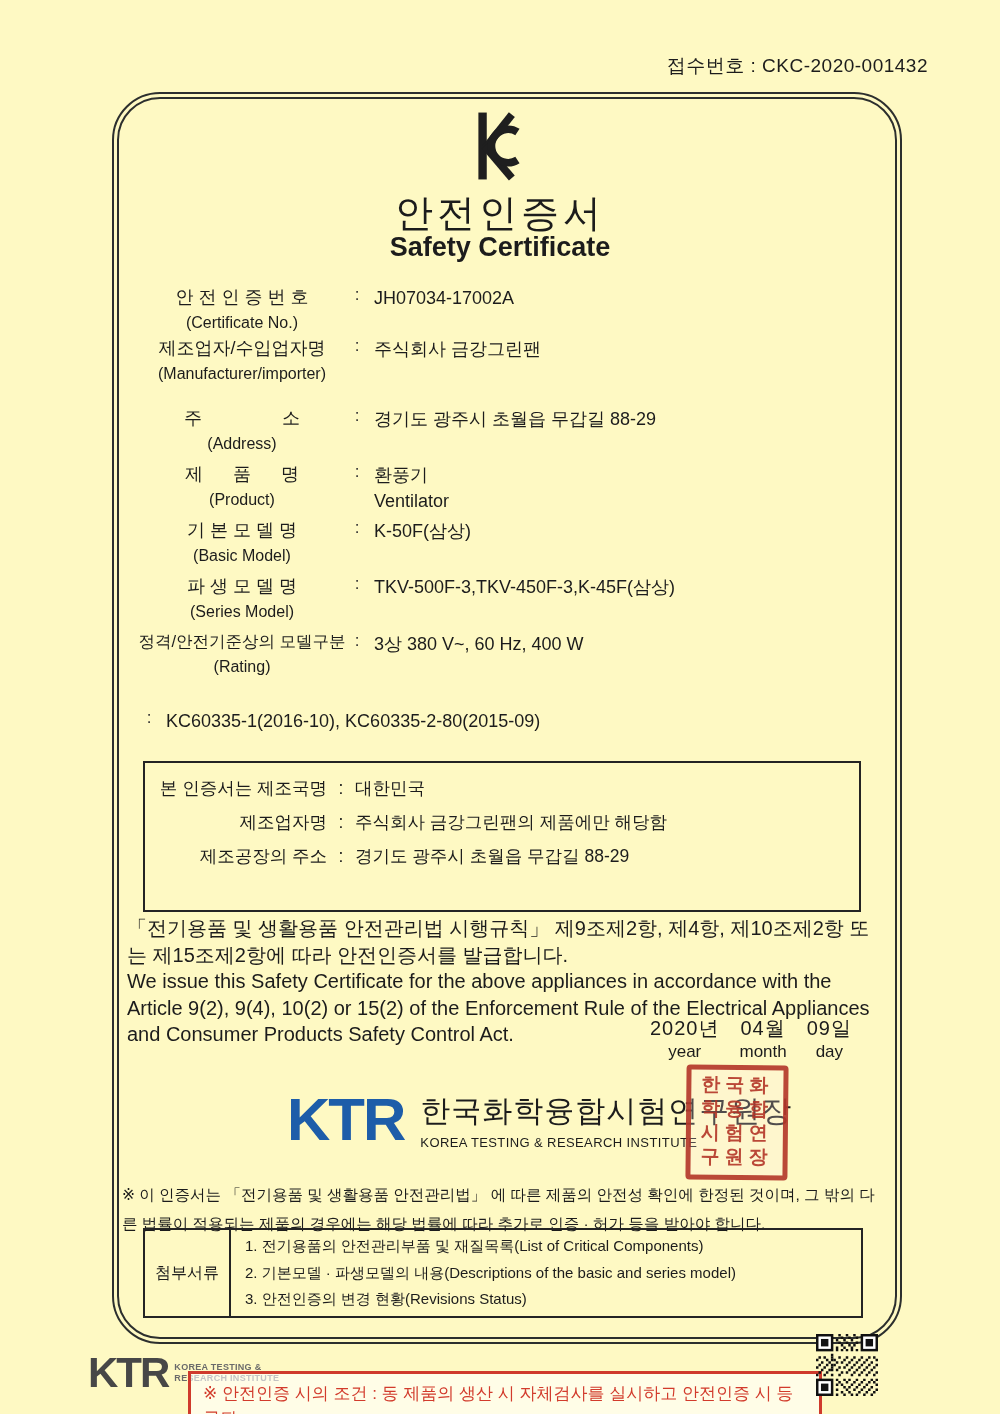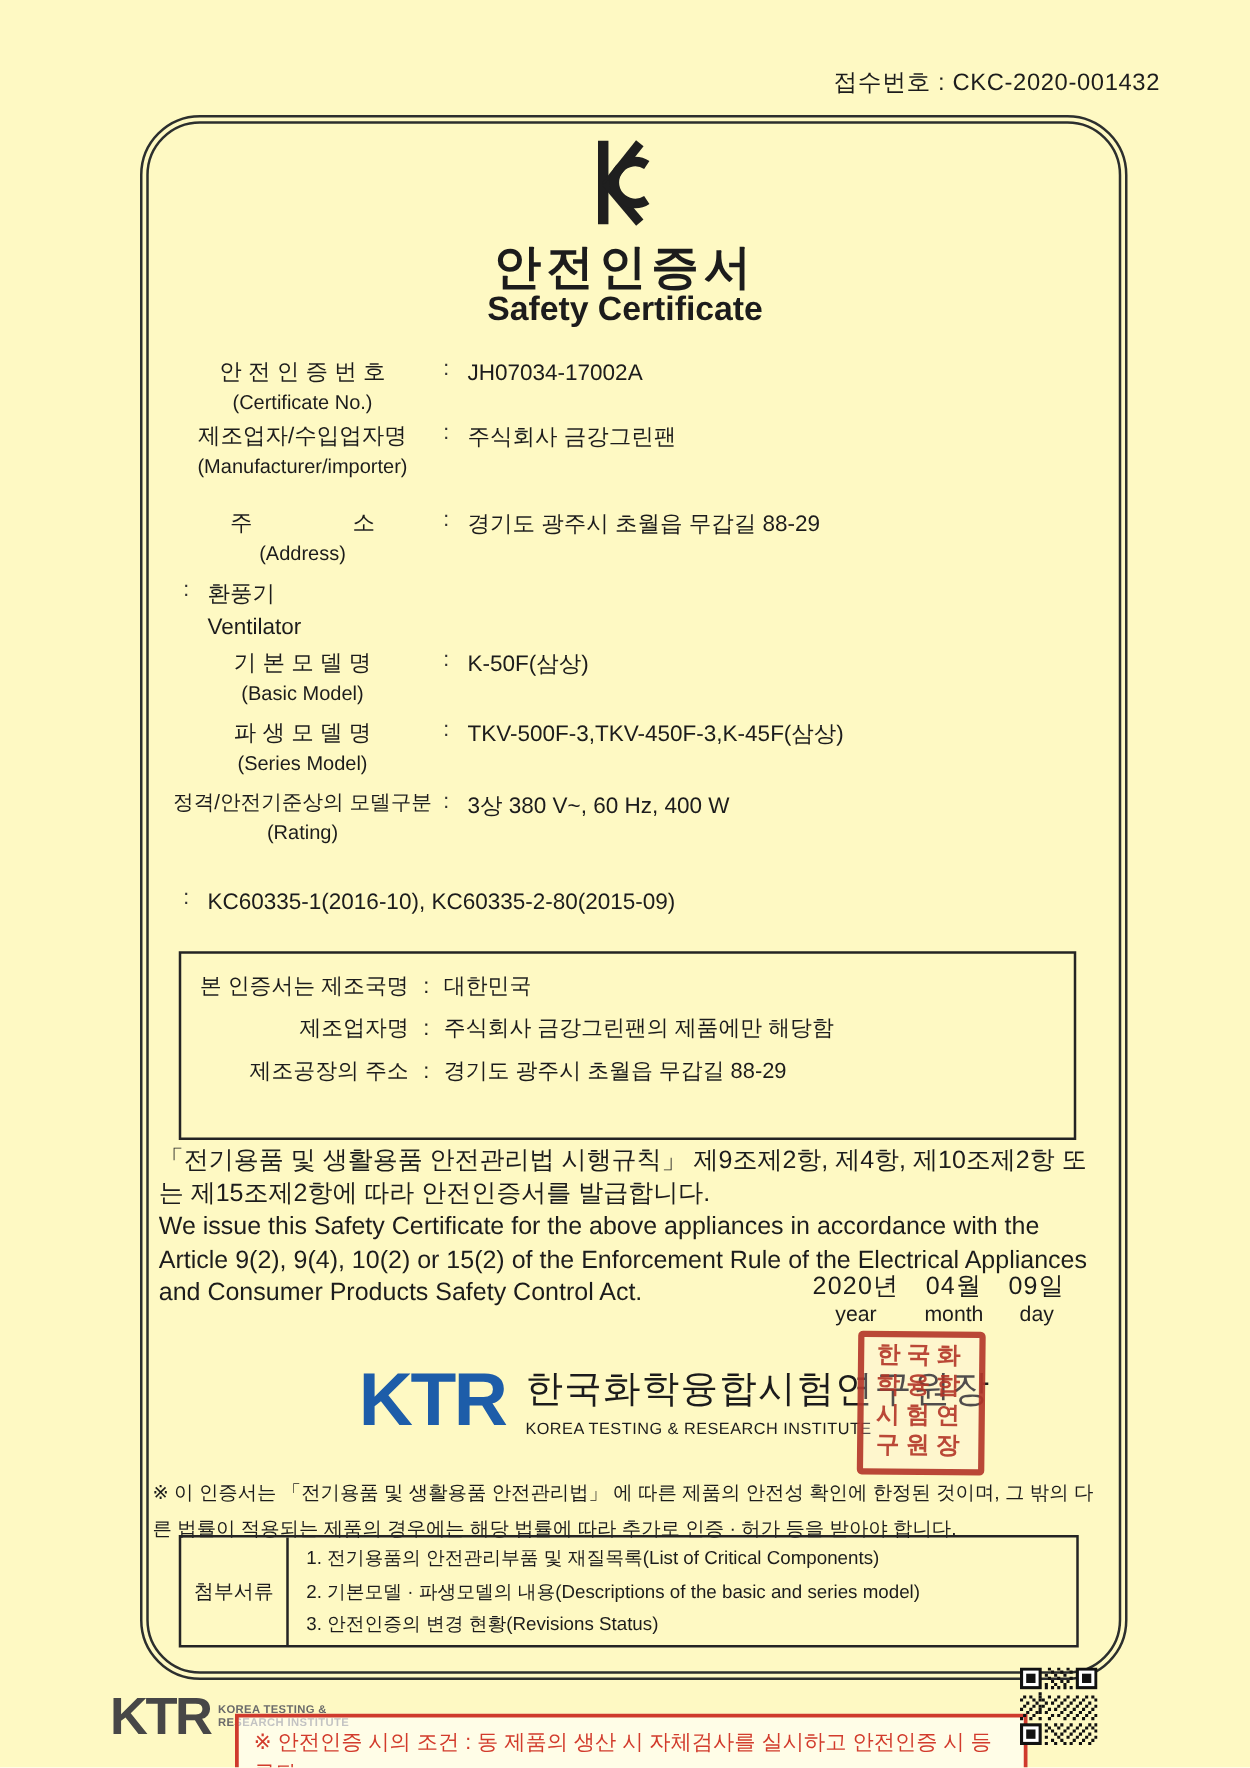--- a/index.html
+++ b/index.html
@@ -5,21 +5,21 @@
   html,body{margin:0;padding:0;background:#ffffff;}
   .page{
     position:relative;width:1000px;height:1414px;background:#fef9c3;
     font-family:"Liberation Sans","DejaVu Sans",sans-serif;color:#1c1c1c;overflow:hidden;
   }
   .receipt-no{position:absolute;top:53px;right:72px;font-size:19px;letter-spacing:.5px;}
   .cert-border{position:absolute;left:112px;top:92px;width:776px;height:1238px;
     border:7px double #2c2f2e;border-radius:48px;}
   .kc-logo{position:absolute;left:477px;top:110px;}
   .title-ko{position:absolute;top:188px;left:0;width:1000px;text-align:center;
-    font-size:38px;font-weight:bold;letter-spacing:4px;}
+    font-size:38px;font-weight:normal;letter-spacing:4px;}
   .title-en{position:absolute;top:232px;left:0;width:1000px;text-align:center;
     font-size:27px;font-weight:bold;}
   .field-row{position:absolute;left:138px;width:734px;display:flex;align-items:flex-start;}
   .f-label{width:208px;text-align:center;}
   .f-label .ko{font-size:18px;white-space:pre;}
   .f-label .ko.small{font-size:16.5px;}
   .f-label .en{font-size:16px;margin-top:5px;}
   .f-colon{width:22px;text-align:center;font-size:17px;color:#333;}
   .f-value{flex:1;font-size:18px;line-height:26px;padding-left:6px;}
   .scope-box{position:absolute;left:143px;top:761px;width:714px;height:139px;
@@ -104,20 +104,24 @@
       <div class="ko">주                소</div>
       <div class="en">(Address)</div>
     </div>
     <div class="f-colon">:</div>
     <div class="f-value">
         <div>경기도 광주시 초월읍 무갑길 88-29</div>
       </div>
   </div>
 
   <div class="field-row" style="top:462px">
+    <div class="f-label">
+      <div class="ko">제      품      명</div>
+      <div class="en">(Product)</div>
+    </div>
     <div class="f-colon">:</div>
     <div class="f-value">
       <div>환풍기</div>
       <div>Ventilator</div>
     </div>
   </div>
 
   <div class="field-row" style="top:518px">
     <div class="f-label">
       <div class="ko">기 본 모 델 명</div>

